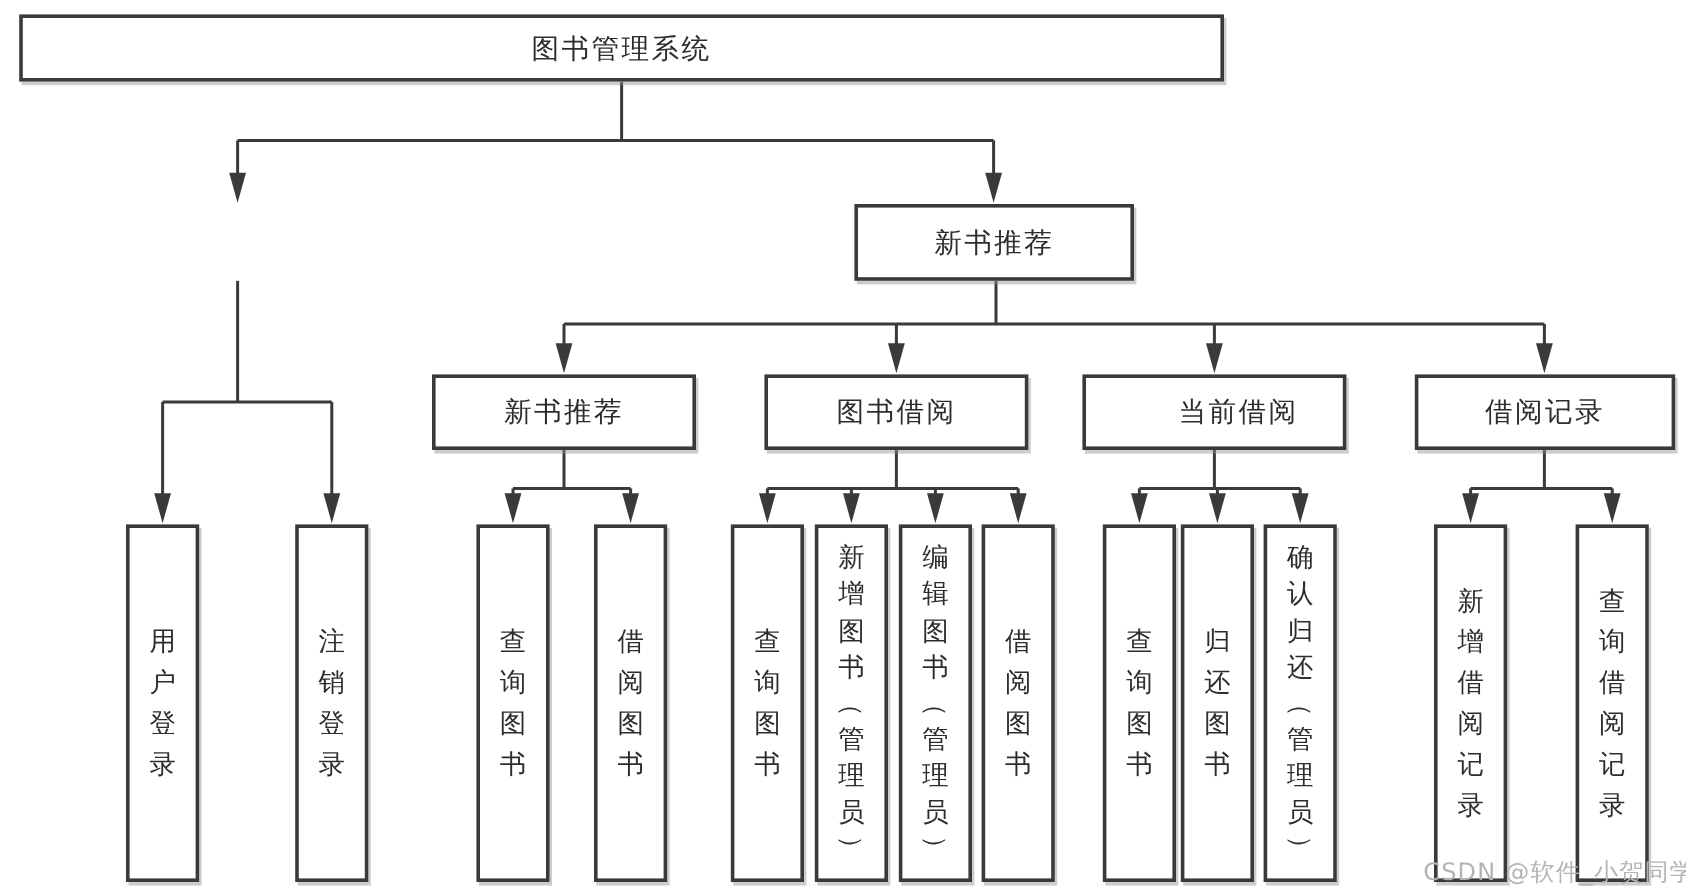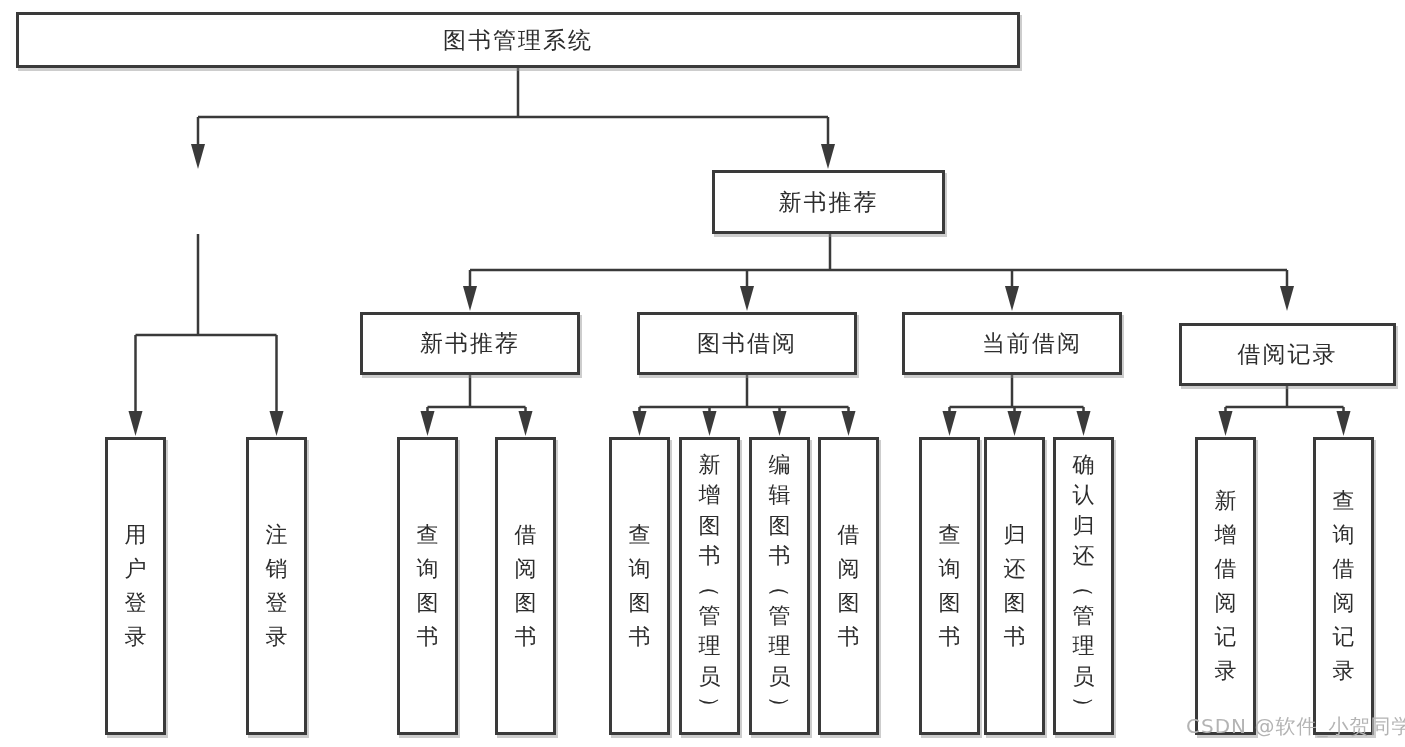--- a/index.html
+++ b/index.html
@@ -115,21 +115,21 @@
     <path d="M1343.5 436 l-7 -25 h14 z" fill="#3a3a3a" stroke="none"></path>
   </svg>
 
   <div class="node hlabel" style="left:16px;top:12px;width:1004px;height:56px;">图书管理系统</div>
 
   <div class="node hlabel" style="left:712px;top:170px;width:233px;height:64px;">新书推荐</div>
 
   <div class="node hlabel" style="left:637px;top:312px;width:220px;height:63px;">图书借阅</div>
   <div class="node hlabel" style="left:360px;top:312px;width:220px;height:63px;">新书推荐</div>
   <div class="node hlabel" style="left:902px;top:312px;width:220px;height:63px;padding-left:40px;">当前借阅</div>
-  <div class="node hlabel" style="left:1179px;top:312px;width:217px;height:63px;margin-top:11px;">借阅记录</div>
+  <div class="node hlabel" style="left:1179px;top:312px;width:217px;height:63px;">借阅记录</div>
 
   <div class="node vtext" style="left:105px;top:437px;width:61px;height:298px;">
       <div class="ch" style="height: 34px;">用</div>
       <div class="ch" style="height: 34px;">户</div>
       <div class="ch" style="height: 34px;">登</div>
       <div class="ch" style="height: 34px;">录</div>
     </div>
   <div class="node vtext" style="left:246px;top:437px;width:61px;height:298px;">
       <div class="ch" style="height: 34px;">注</div>
       <div class="ch" style="height: 34px;">销</div>

